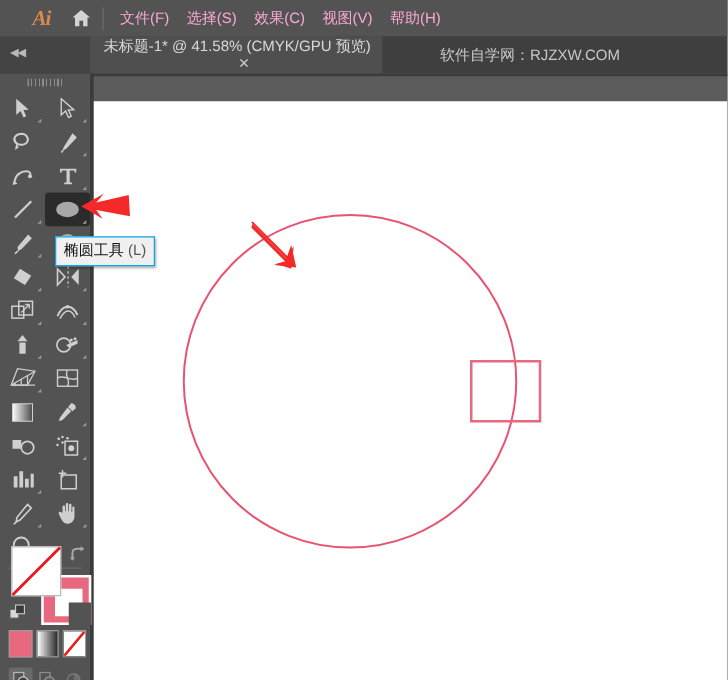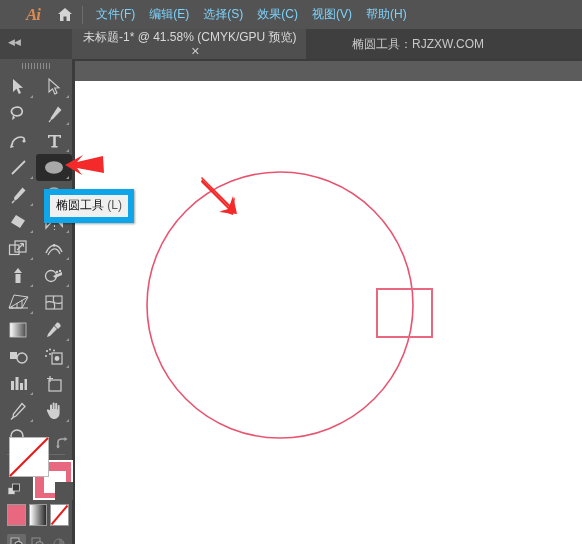--- a/index.html
+++ b/index.html
@@ -20,21 +20,21 @@
     width:34px;height:29px;display:flex;align-items:center;justify-content:center;
     color:#d98a52;font-size:17px;font-weight:bold;font-style:italic;
     font-family:"Liberation Serif","DejaVu Serif",serif;letter-spacing:-1px;
   }
   .home-btn{
     width:30px;height:29px;display:flex;align-items:center;justify-content:center;
   }
   .menu-sep{width:1px;height:18px;background:#6d6d6d;margin:0 6px 0 2px;}
   .menu-items{display:flex;align-items:center;height:29px;}
   .menu-item{
-    color:#7dd3fc;font-size:12px;padding:0 7px;height:29px;line-height:29px;
+    color:#f9a8d4;font-size:12px;padding:0 7px;height:29px;line-height:29px;
     white-space:nowrap;
   }
 
   
   .tabbar{
     position:absolute;left:0;top:29px;width:582px;height:30px;
     background:#3f3f3f;
   }
   .tab{
     position:absolute;top:0;height:30px;display:flex;align-items:center;
@@ -128,21 +128,21 @@
   .artboard{
     position:absolute;left:3px;top:22px;width:507px;height:463px;background:#ffffff;
   }
   .shapes{position:absolute;left:0;top:0;width:507px;height:463px;}
 
   .arrow-svg{position:absolute;pointer-events:none;}
 
   
   .tooltip{
     position:absolute;left:44px;top:160px;
-    background:#f0f0f0;border:6px solid #0ea5e9;
+    background:#f0f0f0;border:1px solid #0ea5e9;
     padding:2px 6px 3px 6px;
     font-size:12px;color:#111;white-space:nowrap;
     box-shadow:1px 1px 2px rgba(0,0,0,.35);
     z-index:40;
   }
   .tooltip .key{color:#555;}
 </style>
 </head>
 <body>
 
@@ -151,35 +151,34 @@
   <div class="menubar">
     <div class="ai-logo">Ai</div>
     <div class="home-btn">
       <svg width="16" height="15" viewBox="0 0 16 15">
         <path d="M8 1 L15 7 L13 7 L13 14 L9.5 14 L9.5 9.5 L6.5 9.5 L6.5 14 L3 14 L3 7 L1 7 Z" fill="#d4d4d4"></path>
       </svg>
     </div>
     <div class="menu-sep"></div>
     <div class="menu-items">
       <div class="menu-item">文件(F)</div>
-      <div class="menu-item">编辑(E)</div>
       <div class="menu-item">选择(S)</div>
       <div class="menu-item">效果(C)</div>
       <div class="menu-item">视图(V)</div>
       <div class="menu-item">帮助(H)</div>
     </div>
   </div>
 
   <div class="tabbar">
     <div class="tab active" style="left:72px;flex-direction:column;">
       <span class="tab-label">未标题-1* @ 41.58% (CMYK/GPU 预览)</span>
       <span class="tab-close">✕</span>
     </div>
     <div class="tab" style="left:341px;">
-      <span class="tab2-label">椭圆工具：RJZXW.COM</span>
+      <span class="tab2-label">软件自学网：RJZXW.COM</span>
     </div>
   </div>
 
   <div class="canvasarea">
     <div class="canvas-border-t"></div>
     <div class="canvas-border-l"></div>
 
     <div class="artboard">
       <svg class="shapes" viewBox="0 0 507 463">
         <circle cx="205" cy="224" r="133" fill="none" stroke="#e8546f" stroke-width="1.6"></circle>

